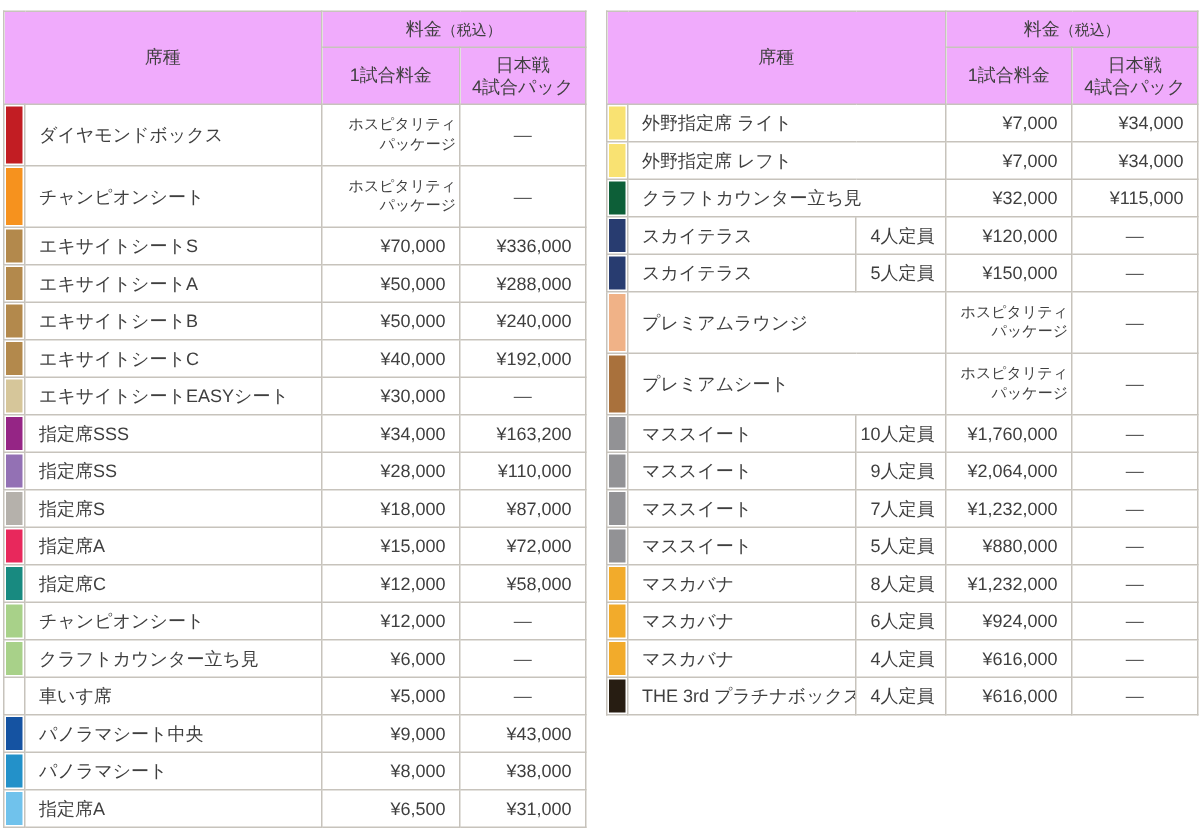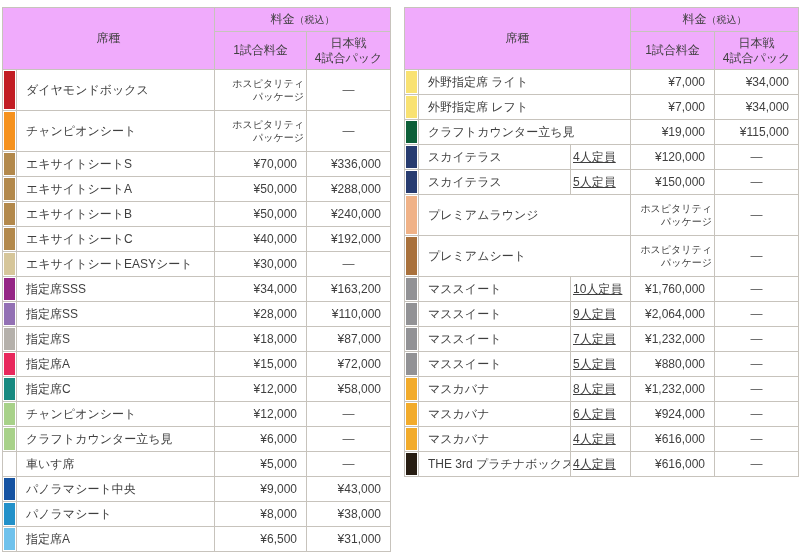--- a/index.html
+++ b/index.html
@@ -47,21 +47,21 @@
   .tax-note { font-size: 10px; }
   .sub-two-line { line-height: 1.25; display: inline-block; }
 
   .price-table tbody tr        { height: 25px; background: #ffffff; }
   .price-table tbody tr.tall   { height: 41px; }
 
   td.swatch-cell { padding: 0; position: relative; }
   .swatch { position: absolute; top: 1px; right: 1px; bottom: 1px; left: 1px; }
 
   td.name-cell     { text-align: left;  padding: 0 4px 0 9px; }
-  td.capacity-cell { padding: 0 7px 0 2px; text-decoration: underline; }
+  td.capacity-cell { text-align: right; padding: 0 7px 0 2px; }
   td.money-cell    { text-align: right; padding: 0 9px 0 2px; }
   td.dash-cell     { text-align: center; padding: 0 2px; color: #5a5a5a; }
   td.hosp-cell     { text-align: right; padding: 0 2px; font-size: 10px; line-height: 1.3; white-space: normal; }
 </style>
 </head>
 <body>
 
 <div class="page">
 
   <table class="price-table" id="table-left">
@@ -262,21 +262,21 @@
           </td>
           <td class="name-cell" colspan="2">外野指定席 レフト</td>
           <td class="money-cell">¥7,000</td>
           <td class="money-cell">¥34,000</td>
         </tr>
         <tr>
           <td class="swatch-cell">
             <div class="swatch" style="background: rgb(13, 95, 56);"></div>
           </td>
           <td class="name-cell" colspan="2">クラフトカウンター立ち見</td>
-          <td class="money-cell">¥19,000</td>
+          <td class="money-cell">¥32,000</td>
           <td class="money-cell">¥115,000</td>
         </tr>
         <tr>
           <td class="swatch-cell">
             <div class="swatch" style="background: rgb(40, 60, 112);"></div>
           </td>
           <td class="name-cell">スカイテラス</td>
           <td class="capacity-cell">4人定員</td>
           <td class="money-cell">¥120,000</td>
           <td class="dash-cell">—</td>

